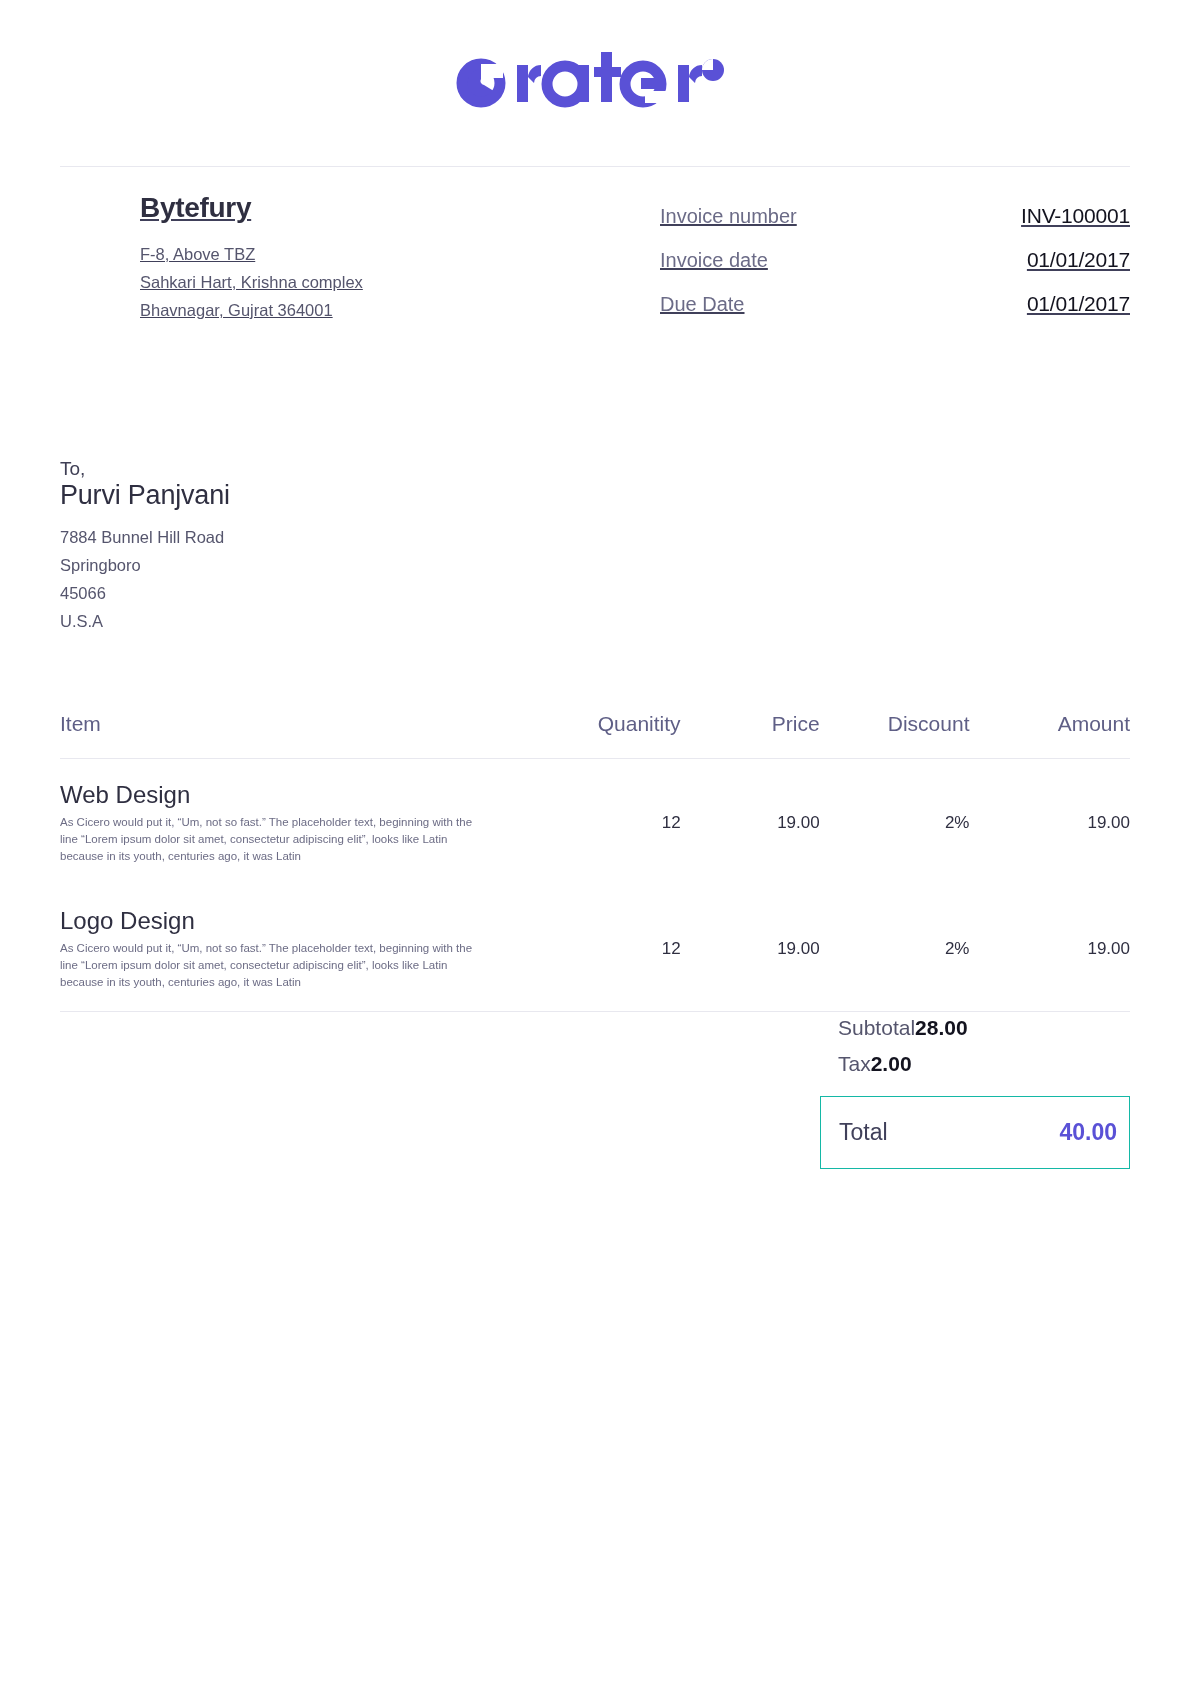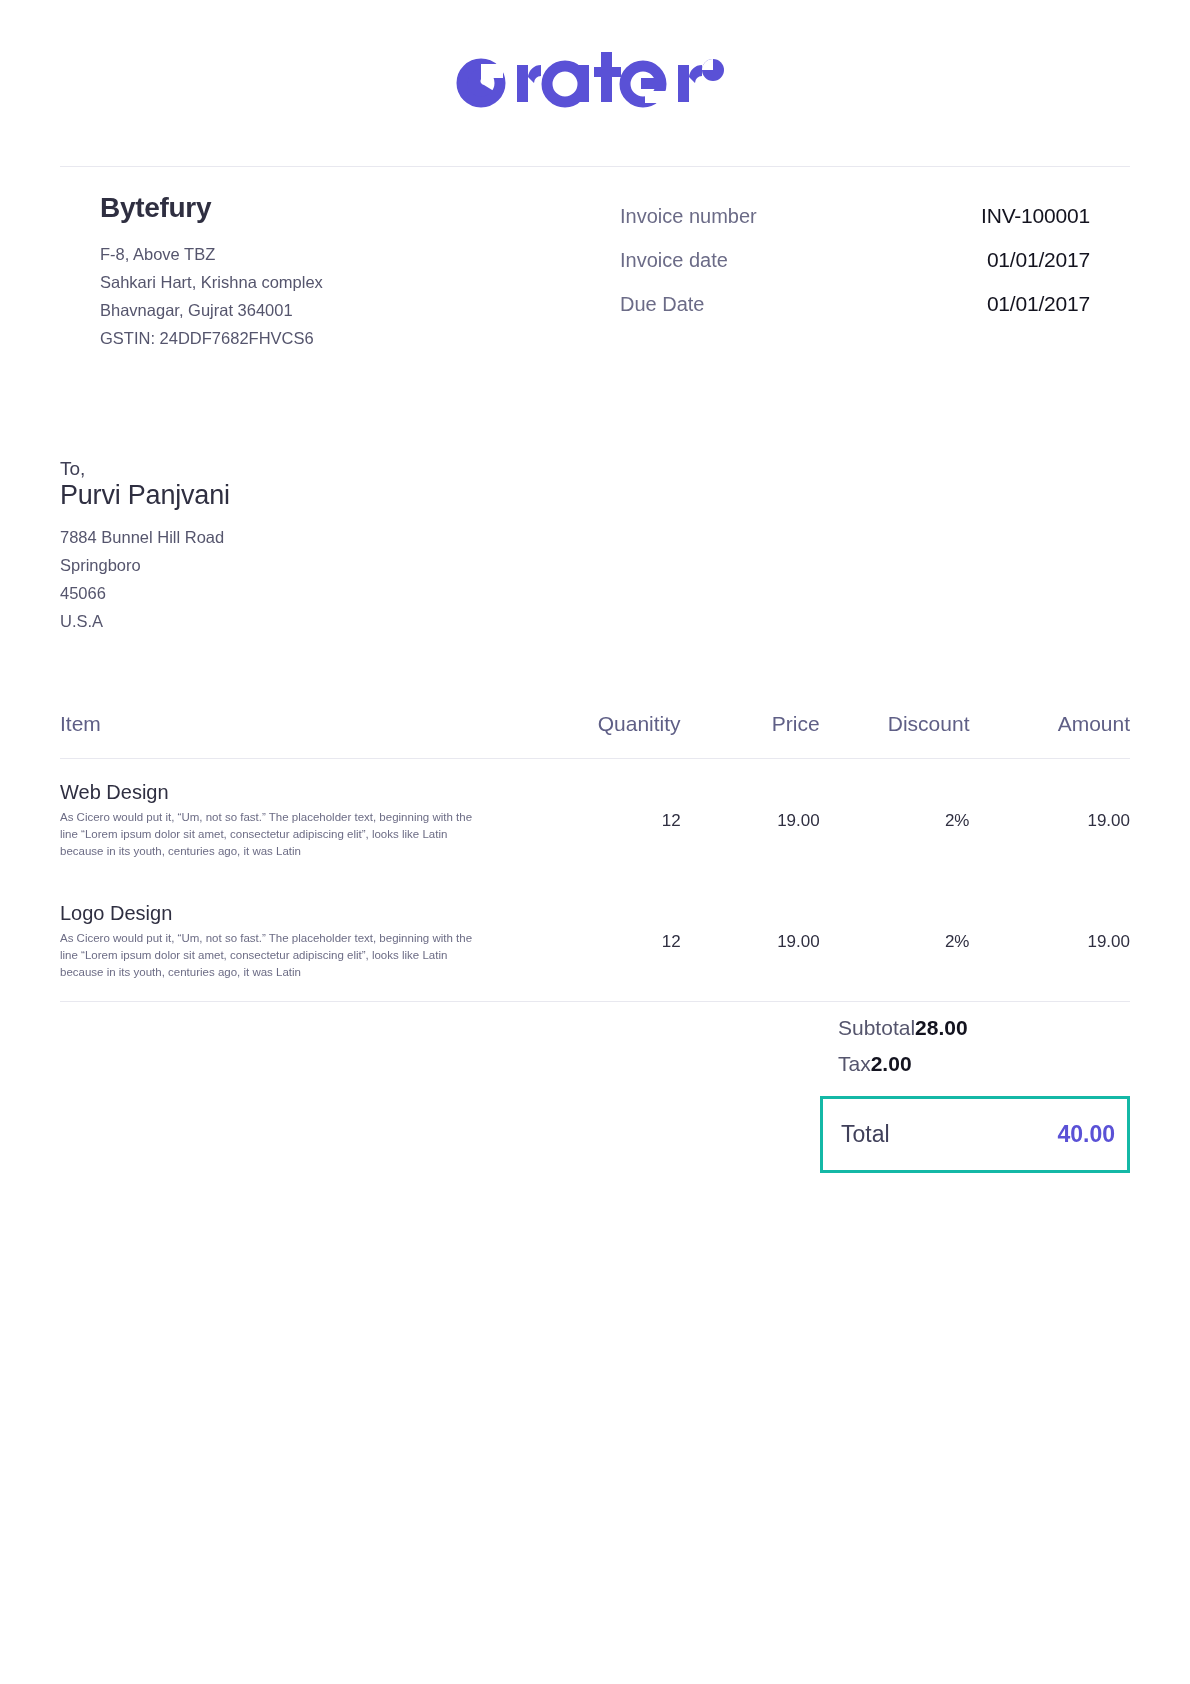--- a/index.html
+++ b/index.html
@@ -38,21 +38,22 @@
     background: #e8e8ef;
   }
 
   
   .meta-section {
     position: absolute;
     top: 192px;
     left: 60px;
     right: 60px;
     display: flex;
-    justify-content: center;
+    justify-content: flex-end;
+    text-decoration: underline;
   }
   .company-block { width: 520px; }
   .company-name {
     font-size: 28px;
     font-weight: bold;
     color: #2f2f41;
     margin: 0 0 16px 0;
     letter-spacing: -0.3px;
   }
   .company-line {
@@ -135,21 +136,21 @@
     vertical-align: middle;
     font-size: 17px;
     color: #2f2f41;
   }
   table.items-table tbody td.col-item {
     text-align: left;
     padding-right: 24px;
     vertical-align: top;
   }
   .item-name {
-    font-size: 20px;
+    font-size: 24px;
     color: #2f2f41;
     margin-bottom: 5px;
   }
   .item-desc {
     font-size: 11.5px;
     color: #6c6c85;
     line-height: 17px;
     max-width: 420px;
   }
   .items-bottom-rule {
@@ -181,21 +182,21 @@
     font-size: 21px;
     color: #55556d;
   }
   .total-value {
     font-size: 21px;
     color: #13131f;
     font-weight: bold;
   }
   .grand-total {
     margin-top: 14px;
-    border: 3px solid #14b8a6;
+    border: 1px solid #14b8a6;
     display: flex;
     justify-content: space-between;
     align-items: center;
     padding: 22px 12px 22px 18px;
   }
   .grand-total .total-label { font-size: 23px; color: #40405a; }
   .grand-total .total-value { font-size: 23px; color: #5a51d6; font-weight: bold; }
 </style>
 </head>
 <body>
@@ -231,21 +232,20 @@
   </div>
 
   <div class="top-rule"></div>
 
   <div class="meta-section">
     <div class="company-block">
       <div class="company-name">Bytefury</div>
       <div class="company-line">F-8, Above TBZ</div>
       <div class="company-line">Sahkari Hart, Krishna complex</div>
       <div class="company-line">Bhavnagar, Gujrat 364001</div>
-      <div class="company-line">GSTIN: 24DDF7682FHVCS6</div>
     </div>
 
     <div class="invoice-meta">
       <div class="meta-row">
         <span class="meta-label">Invoice number</span>
         <span class="meta-value">INV-100001</span>
       </div>
       <div class="meta-row">
         <span class="meta-label">Invoice date</span>
         <span class="meta-value">01/01/2017</span>

